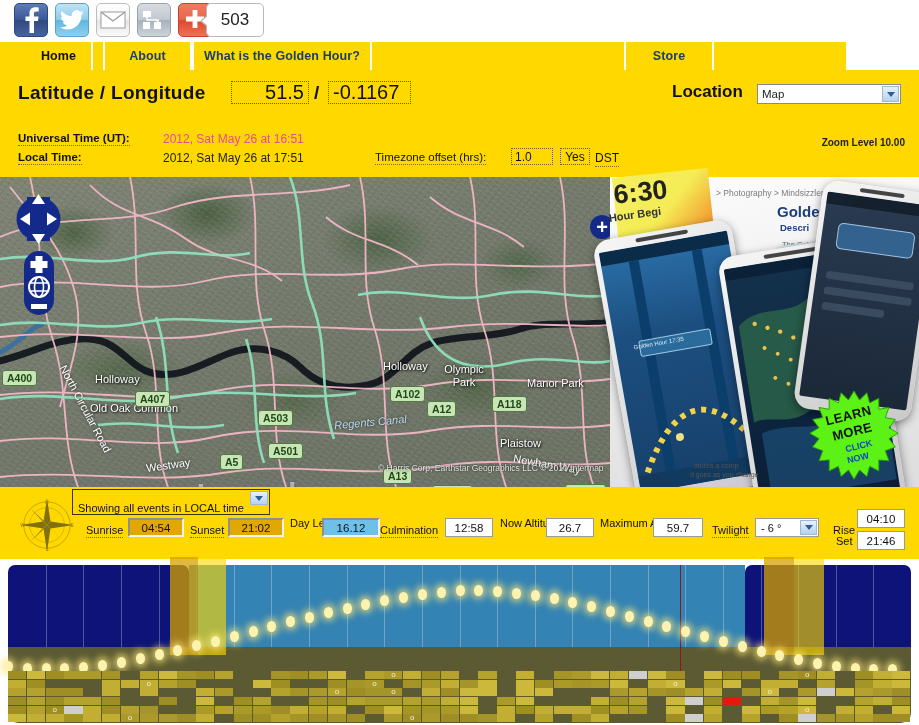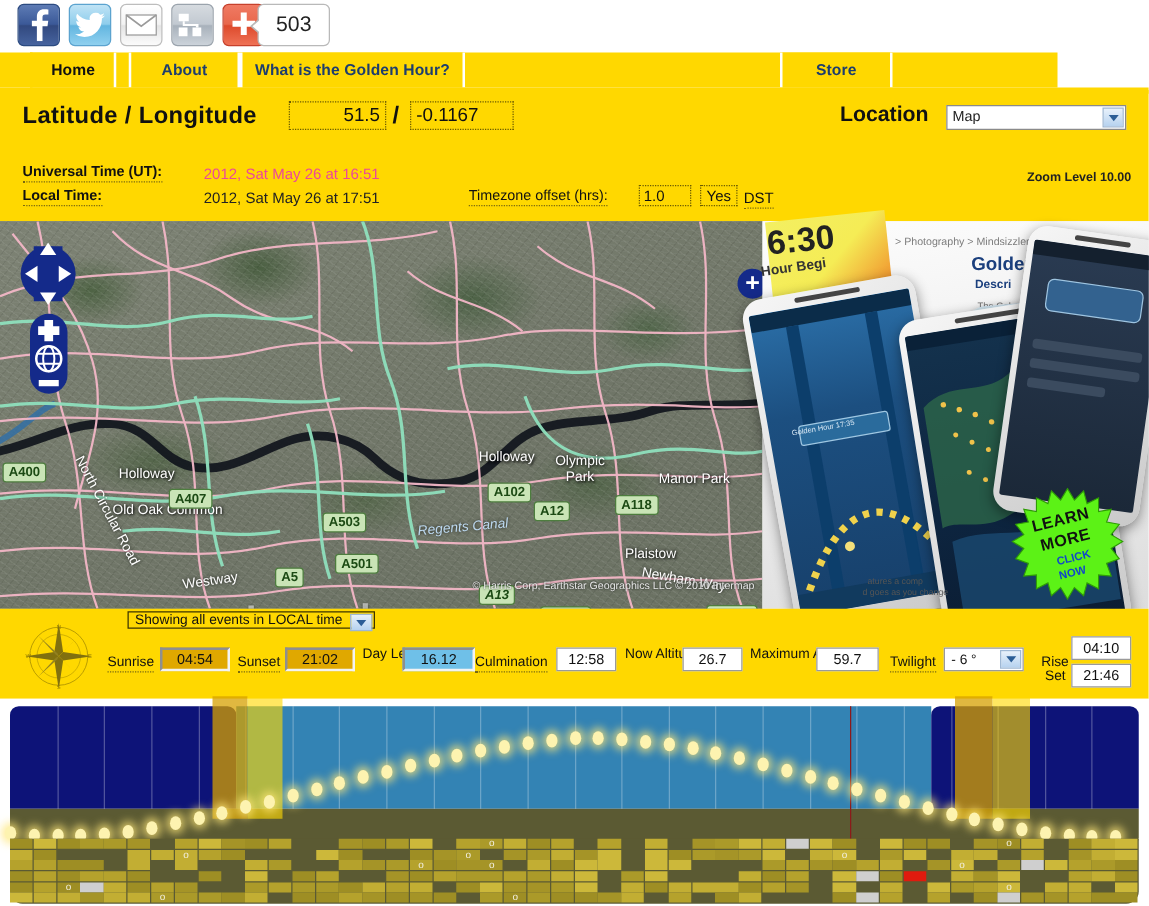--- a/index.html
+++ b/index.html
@@ -62,21 +62,21 @@
 
   
   .infopanel { position: absolute; left: 0; top: 72px; width: 919px; height: 105px; background: #ffd800; }
   .latlon-label {
     position: absolute; left: 18px; top: 82px; font-size: 19px; font-weight: bold; color: #111;
     letter-spacing: .3px;
   }
   .dotted-field {
     position: absolute; border: 1px dotted #6b5b00; background: transparent;
     display: flex; align-items: center; justify-content: center;
-    font-size: 15px; color: #111; font-family: "Liberation Sans", sans-serif;
+    font-size: 20px; color: #111; font-family: "Liberation Sans", sans-serif;
   }
   .lat-field { left: 231px; top: 81px; width: 78px; height: 23px; justify-content: flex-end; padding-right: 4px; }
   .slash { position: absolute; left: 314px; top: 82px; font-size: 19px; font-weight: bold; color: #111; }
   .lon-field { left: 328px; top: 81px; width: 83px; height: 23px; justify-content: flex-start; padding-left: 4px; }
 
   .row-label {
     position: absolute; font-size: 11.5px; font-weight: bold; color: #111;
     border-bottom: 1px dotted #7a6a10; padding-bottom: 1px;
   }
   .ut-label { left: 18px; top: 132px; }
@@ -211,21 +211,21 @@
     transform: rotate(-14deg); letter-spacing: .4px; }
   .sbtext3 { position: absolute; left: 845px; top: 441px; font-size: 9px; font-weight: bold; color: #1148c9;
     transform: rotate(-14deg); }
   .sbtext4 { position: absolute; left: 847px; top: 453px; font-size: 9px; font-weight: bold; color: #1148c9;
     transform: rotate(-14deg); }
 
   
   .eventbar { position: absolute; left: 0; top: 487px; width: 919px; height: 72px; background: #ffd800; }
   .compass { position: absolute; left: 16px; top: 496px; width: 62px; height: 58px; opacity: .55; }
   .events-select {
-    position: absolute; left: 102px; top: 489px; width: 198px; height: 14px;
+    position: absolute; left: 72px; top: 489px; width: 198px; height: 26px;
     background: #ffd800; border: 1px solid #3c3400; display: flex; align-items: flex-end;
     font-size: 11px; color: #111; padding-left: 5px;
   }
   .events-select .arrowbox2 {
     position: absolute; right: 1px; top: 1px; width: 18px; height: 14px;
     background: linear-gradient(#e8f1fb, #b6d2ef); border: 1px solid #9fb8d4;
     display: flex; align-items: center; justify-content: center;
   }
   .ev-label { position: absolute; font-size: 11px; color: #111; border-bottom: 1px dotted #7a6a10; padding-bottom: 1px; white-space: nowrap; }
   .ev-label2 { position: absolute; font-size: 11px; color: #111; white-space: nowrap; line-height: 11px; }
@@ -392,21 +392,21 @@
       <div class="rivername" style="left:334px;top:239px;transform:rotate(-5deg);">Regents Canal</div>
 
       <div class="shield" style="left:2px;top:193px;">A400</div>
       <div class="shield" style="left:135px;top:214px;">A407</div>
       <div class="shield" style="left:258px;top:233px;">A503</div>
       <div class="shield" style="left:268px;top:266px;">A501</div>
       <div class="shield" style="left:220px;top:277px;">A5</div>
       <div class="shield" style="left:390px;top:209px;">A102</div>
       <div class="shield" style="left:427px;top:224px;">A12</div>
       <div class="shield" style="left:492px;top:219px;">A118</div>
-      <div class="shield" style="left:383px;top:291px;font-style:italic;">A13</div>
+      <div class="shield" style="left:383px;top:291px;">A13</div>
       <div class="shield" style="left:432px;top:308px;">A1203</div>
       <div class="shield" style="left:565px;top:307px;">A1020</div>
 
       <div class="mapcredit" style="left:378px;top:286px;">© Harris Corp, Earthstar Geographics LLC    © 2010 Intermap</div>
     </div>
 
   </div>
 
   <div class="navpad">
     <svg width="45" height="62" viewBox="0 0 45 62">

